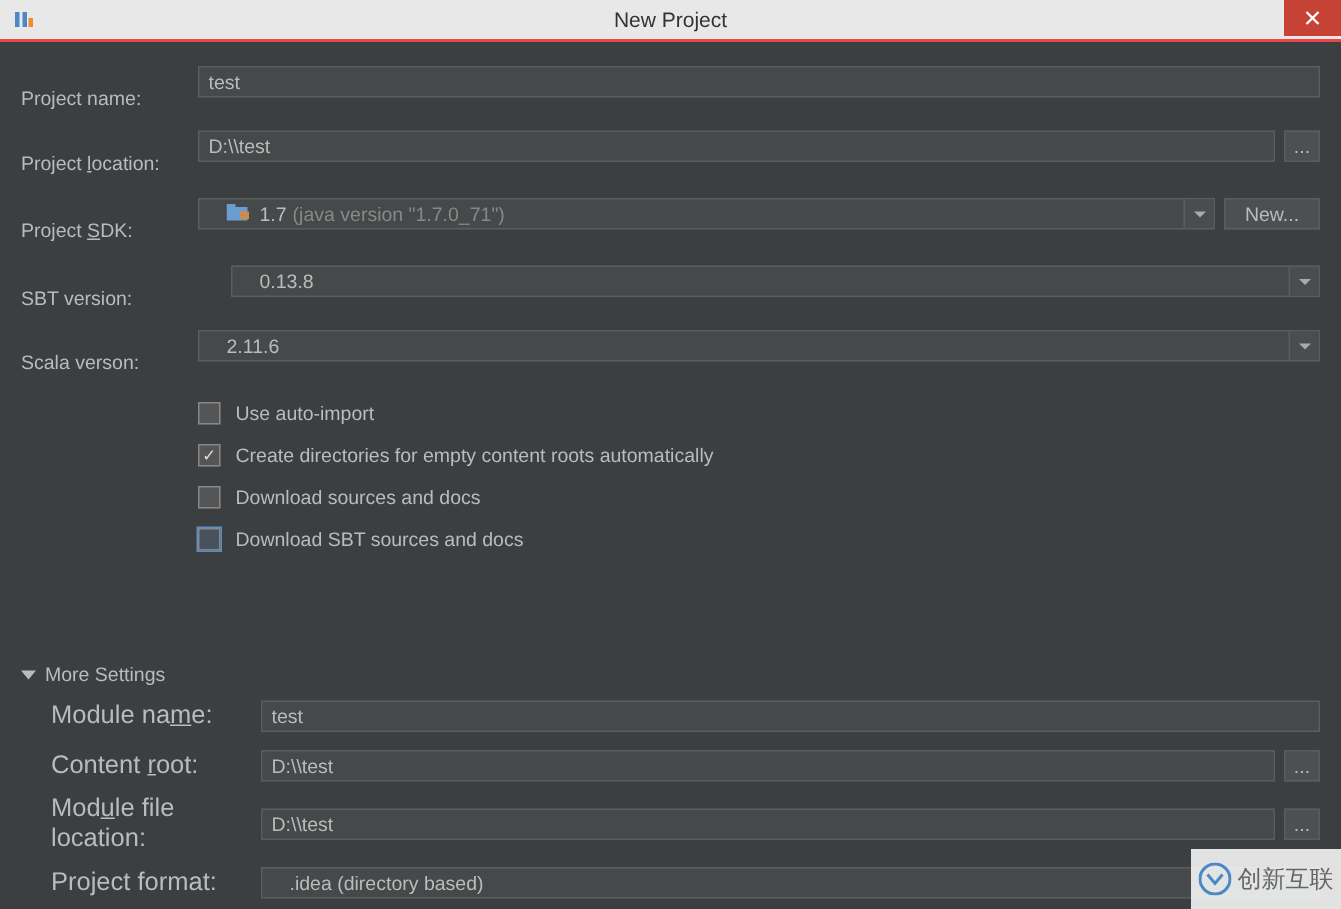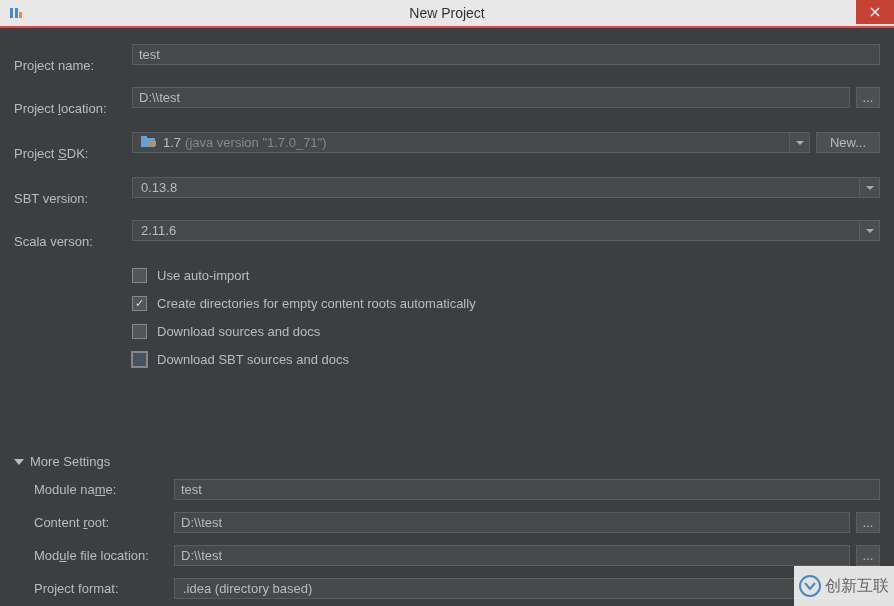--- a/index.html
+++ b/index.html
@@ -78,21 +78,21 @@
   font-size: 13px;
 }
 .text-input {
   flex: 1;
   padding: 0 6px;
 }
 .combo {
   flex: 1;
   display: flex;
   align-items: center;
-  padding: 0 8px;
+  padding: 0 18px;
   position: relative;
 }
 .combo .arrow-box {
   position: absolute;
   right: 0; top: 0; bottom: 0;
   width: 20px;
   border-left: 1px solid #5a5d5e;
   display: flex;
   align-items: center;
   justify-content: center;
@@ -171,21 +171,21 @@
   width: 0; height: 0;
   border-left: 5px solid transparent;
   border-right: 5px solid transparent;
   border-top: 6px solid #bbb;
   margin-right: 6px;
 }
 .more-rows .label-col2 {
   width: 160px;
   padding-left: 20px;
   color: #bbb;
-  font-size: 13px;
+  font-size: 17px;
 }
 .more-rows .row { margin-bottom: 5px; }
 .watermark {
   position: absolute;
   right: 0;
   bottom: 0;
   width: 100px;
   height: 40px;
   background: rgba(255,255,255,0.85);
   display: flex;
@@ -250,21 +250,21 @@
         <div class="arrow-box">
             <div class="arrow-down"></div>
           </div>
       </div>
       <div class="new-btn">
           <span>New...</span>
         </div>
     </div>
   </div>
 
-  <div class="row" style="margin-top:8px;">
+  <div class="row" style="margin-top:8px;gap:22px;">
     <div class="label-col">SBT version:</div>
     <div class="field-col">
       <div class="combo">
         <span>0.13.8</span>
         <div class="arrow-box">
             <div class="arrow-down"></div>
           </div>
       </div>
     </div>
   </div>

